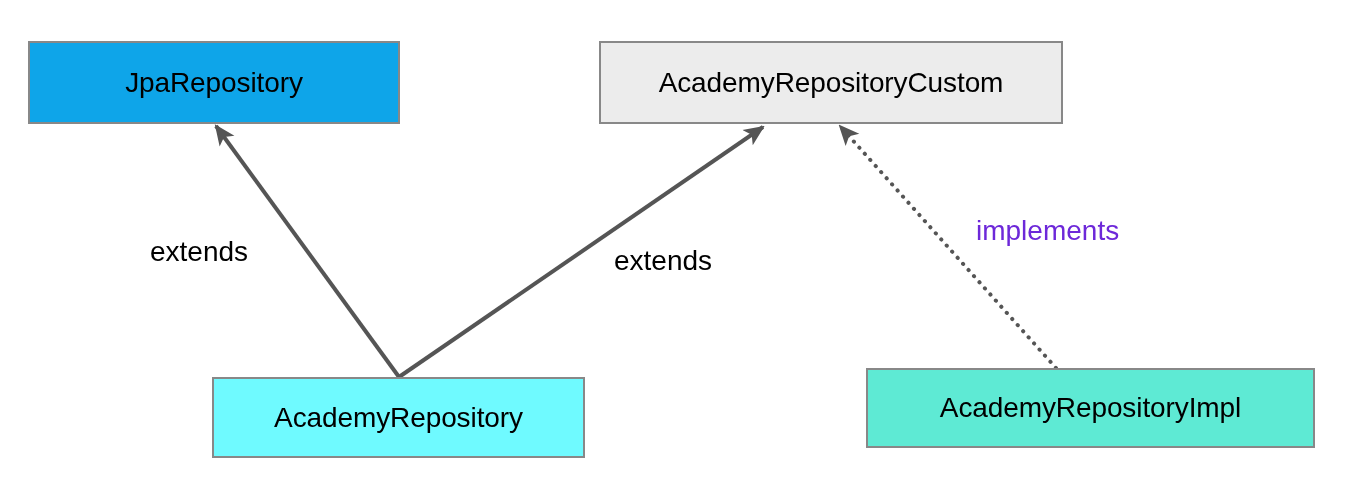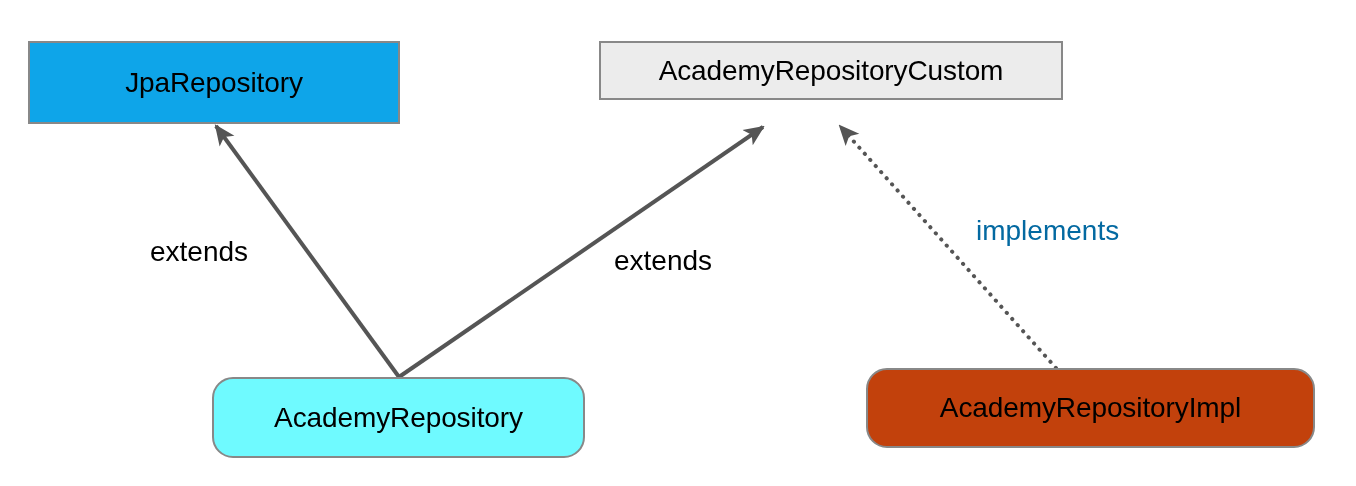--- a/index.html
+++ b/index.html
@@ -36,21 +36,21 @@
   }
   .node-label {
     font-family: "Liberation Sans", sans-serif;
     font-size: 28px;
     line-height: 1;
     color: #000000;
     white-space: nowrap;
     letter-spacing: -0.1px;
   }
   .node.fill-gray { background: #ececec; }
-  .node.fill-cyan { background: #6ffaff; border-radius: 21px; }
+  .node.fill-cyan { background: #6ffaff; }
 
   .edge-label {
     position: absolute;
     font-family: "Liberation Sans", sans-serif;
     font-size: 28px;
     line-height: 1;
     color: #000000;
     white-space: nowrap;
     z-index: 3;
     background: transparent;
@@ -75,31 +75,31 @@
 
     <line x1="399" y1="377" x2="763" y2="127" stroke="#555555" stroke-width="4" stroke-linecap="butt" marker-end="url(#arrow-solid)"></line>
 
     <line x1="1056" y1="368" x2="840" y2="126" stroke="#555555" stroke-width="4" stroke-linecap="round" stroke-dasharray="0.2 8" marker-end="url(#arrow-dotted)"></line>
   </svg>
 
   <div class="node fill-gray" id="node-jpa-repository" style="left: 28px; top: 41px; width: 372px; height: 83px; background: #0ea5e9; border-color: rgb(136, 136, 136);">
     <span class="node-label">JpaRepository</span>
   </div>
 
-  <div class="node fill-gray" id="node-academy-repository-custom" style="left: 599px; top: 41px; width: 464px; height: 59px; background: rgb(236, 236, 236); border-color: rgb(136, 136, 136);">
+  <div class="node fill-gray" id="node-academy-repository-custom" style="left: 599px; top: 41px; width: 464px; height: 83px; background: rgb(236, 236, 236); border-color: rgb(136, 136, 136);">
     <span class="node-label">AcademyRepositoryCustom</span>
   </div>
 
   <div class="node fill-cyan" id="node-academy-repository" style="left: 212px; top: 377px; width: 373px; height: 81px; background: rgb(111, 250, 255); border-color: rgb(136, 136, 136);">
     <span class="node-label">AcademyRepository</span>
   </div>
 
-  <div class="node fill-cyan" id="node-academy-repository-impl" style="left: 866px; top: 368px; width: 449px; height: 80px; background: #c2410c; border-color: rgb(136, 136, 136);">
+  <div class="node fill-cyan" id="node-academy-repository-impl" style="left: 866px; top: 368px; width: 449px; height: 80px; background: #5eead4; border-color: rgb(136, 136, 136);">
     <span class="node-label">AcademyRepositoryImpl</span>
   </div>
 
   <div class="edge-label" id="label-edge-0" style="left: 150px; top: 238px; color: rgb(0, 0, 0);">extends</div>
 
   <div class="edge-label" id="label-edge-1" style="left: 614px; top: 247px; color: rgb(0, 0, 0);">extends</div>
 
-  <div class="edge-label" id="label-edge-2" style="left: 976px; top: 217px; color: #0369a1;">implements</div>
+  <div class="edge-label" id="label-edge-2" style="left: 976px; top: 217px; color: #6d28d9;">implements</div>
 
 </div>
 
 </body></html>

